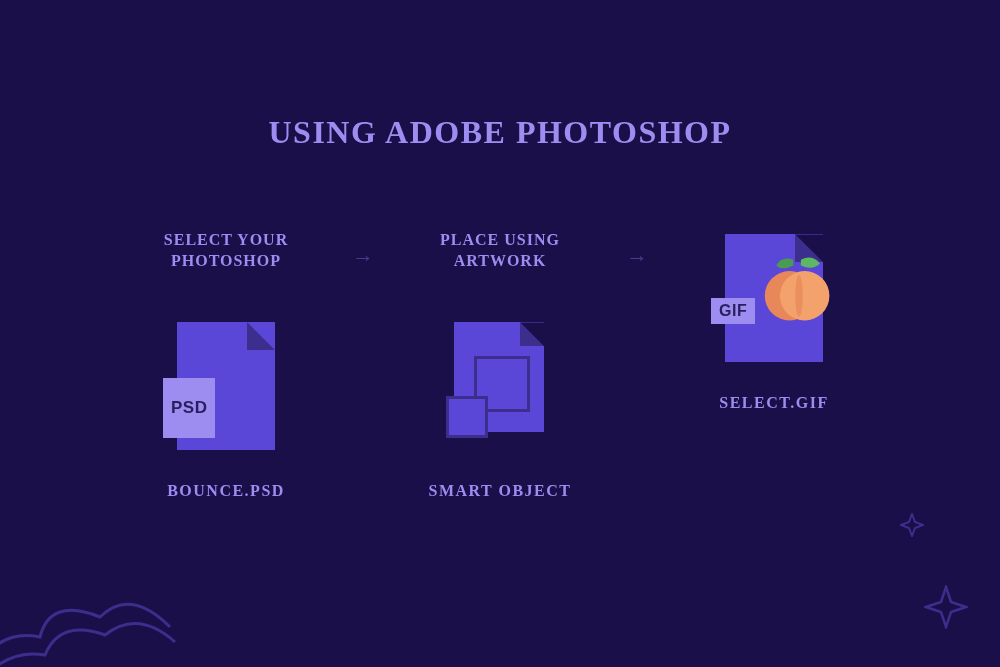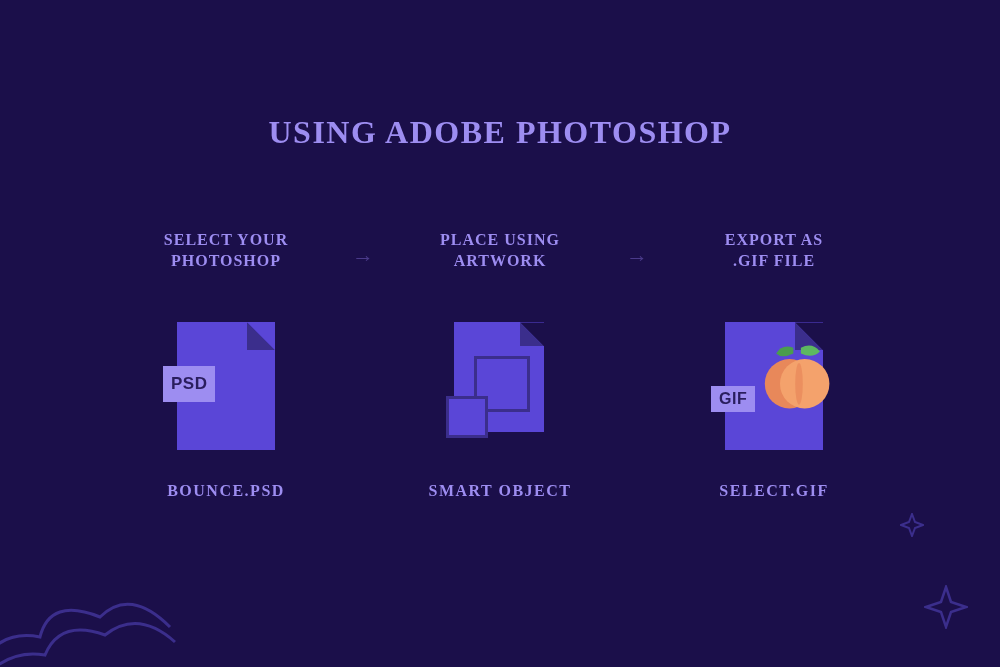--- a/index.html
+++ b/index.html
@@ -75,24 +75,24 @@
     }
 
     
     .psd-file { position: relative; width: 98px; height: 128px; }
     .psd-body { position: absolute; inset: 0; background: #5a46d7; }
     .psd-fold { position: absolute; top: 0; right: 0; width: 28px; height: 28px;
       background: #3b2e8c; clip-path: polygon(0 0, 100% 100%, 0 100%); }
     .psd-fold::after { content: ''; position: absolute; top: 0; right: 0; width: 28px; height: 28px;
       background: #1b0f4a; clip-path: polygon(0 0, 100% 0, 100% 100%); }
     .psd-tag {
-      position: absolute; left: -14px; top: 44px;
+      position: absolute; left: -14px; top: 56px;
       background: #9d8df1; color: #2a1e5e;
       font-family: Arial, sans-serif; font-weight: bold; font-size: 17px;
-      padding: 8px 8px; letter-spacing: 0.5px;
+      padding: 20px 8px; letter-spacing: 0.5px;
     }
 
     
     .smart-obj { position: relative; width: 108px; height: 128px; }
     .file-back {
       position: absolute; top: 0; left: 8px; width: 90px; height: 110px;
       background: #5a46d7;
     }
     .file-back-fold {
       position: absolute; top: 0; right: 0; width: 24px; height: 24px;
@@ -184,26 +184,20 @@
           <div class="sq-outline sq1"></div>
           <div class="sq-outline sq2"></div>
         </div>
       </div>
       <div class="caption">SMART OBJECT</div>
     </div>
 
     <div class="arrow">→</div>
 
     <div class="step">
-      <div class="step-label">
-        <div>
-          <span>EXPORT AS</span><br>
-          <span>.GIF FILE</span>
-        </div>
-      </div>
       <div class="icon-box">
         <div class="gif-file">
           <div class="gif-body"></div>
           <div class="gif-fold"></div>
           <div class="gif-fold2"></div>
           <div class="gif-tag">GIF</div>
           <svg class="peach" viewBox="0 0 80 80">
 
             <path d="M 34 6 Q 22 2 16 12 Q 22 18 34 12 Z" fill="#4a9d4e"></path>
             <path d="M 42 6 Q 54 0 62 10 Q 54 18 42 12 Z" fill="#5db861"></path>

